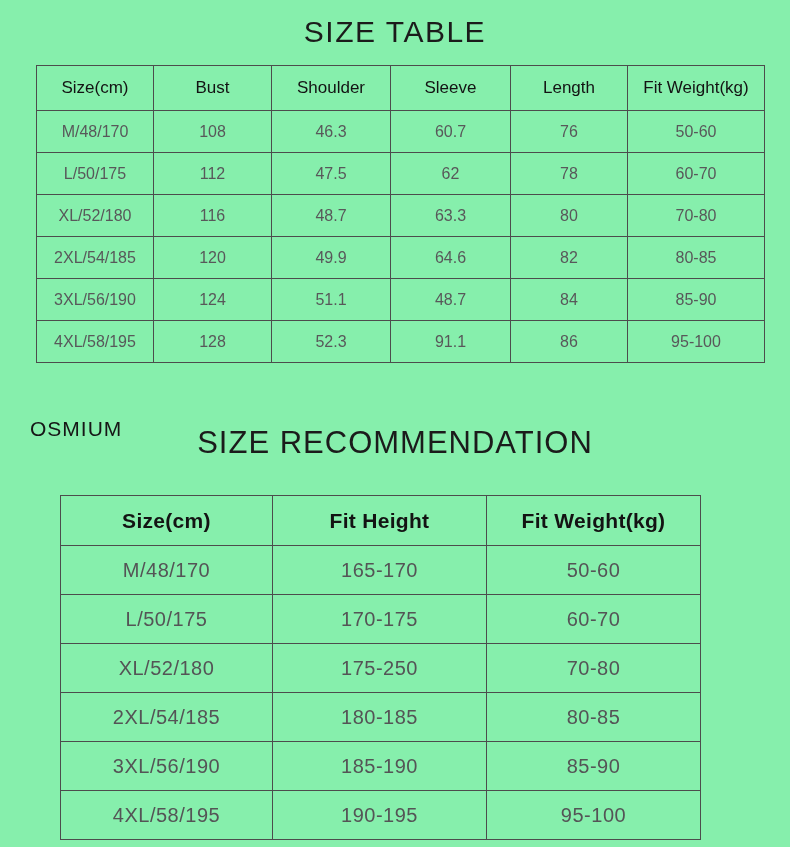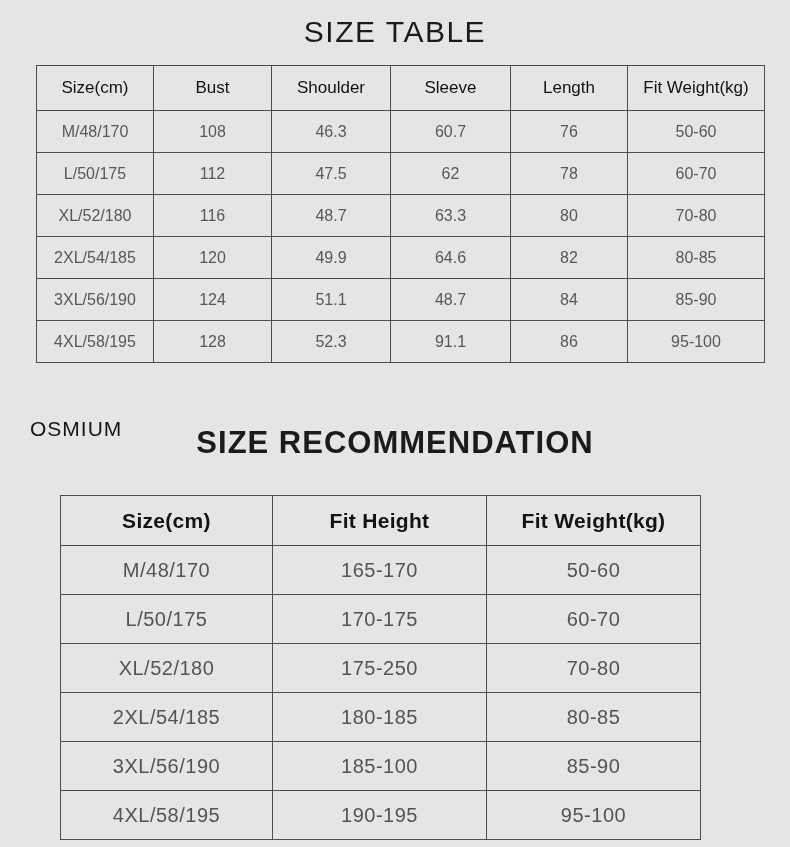--- a/index.html
+++ b/index.html
@@ -5,21 +5,21 @@
   html, body {
     margin: 0;
     padding: 0;
     background: #ffffff;
     font-family: "Liberation Sans", sans-serif;
   }
   .page {
     position: relative;
     width: 790px;
     height: 847px;
-    background: #e5e5e5;
+    background: #86efac;
     overflow: hidden;
   }
   .main-title {
     margin: 0;
     padding-top: 15px;
     line-height: 33px;
     text-align: center;
     font-size: 30px;
     font-weight: 500;
     letter-spacing: 1.5px;
@@ -69,21 +69,21 @@
     font-weight: 500;
     letter-spacing: 1px;
     color: #161616;
   }
   .sub-title {
     margin: 12px;
     padding-top: 21px;
     line-height: 34px;
     text-align: center;
     font-size: 31px;
-    font-weight: 700;
+    font-weight: 400;
     letter-spacing: 1px;
     color: #1b1b1b;
   }
   
   .reco-table {
     margin: 35px 0 0 60px;
     width: 640px;
   }
   .reco-table th {
     height: 49px;
@@ -212,21 +212,21 @@
         <td>175-250</td>
         <td>70-80</td>
       </tr>
       <tr>
         <td>2XL/54/185</td>
         <td>180-185</td>
         <td>80-85</td>
       </tr>
       <tr>
         <td>3XL/56/190</td>
-        <td>185-100</td>
+        <td>185-190</td>
         <td>85-90</td>
       </tr>
       <tr>
         <td>4XL/58/195</td>
         <td>190-195</td>
         <td>95-100</td>
       </tr>
     </tbody>
   </table>
 

